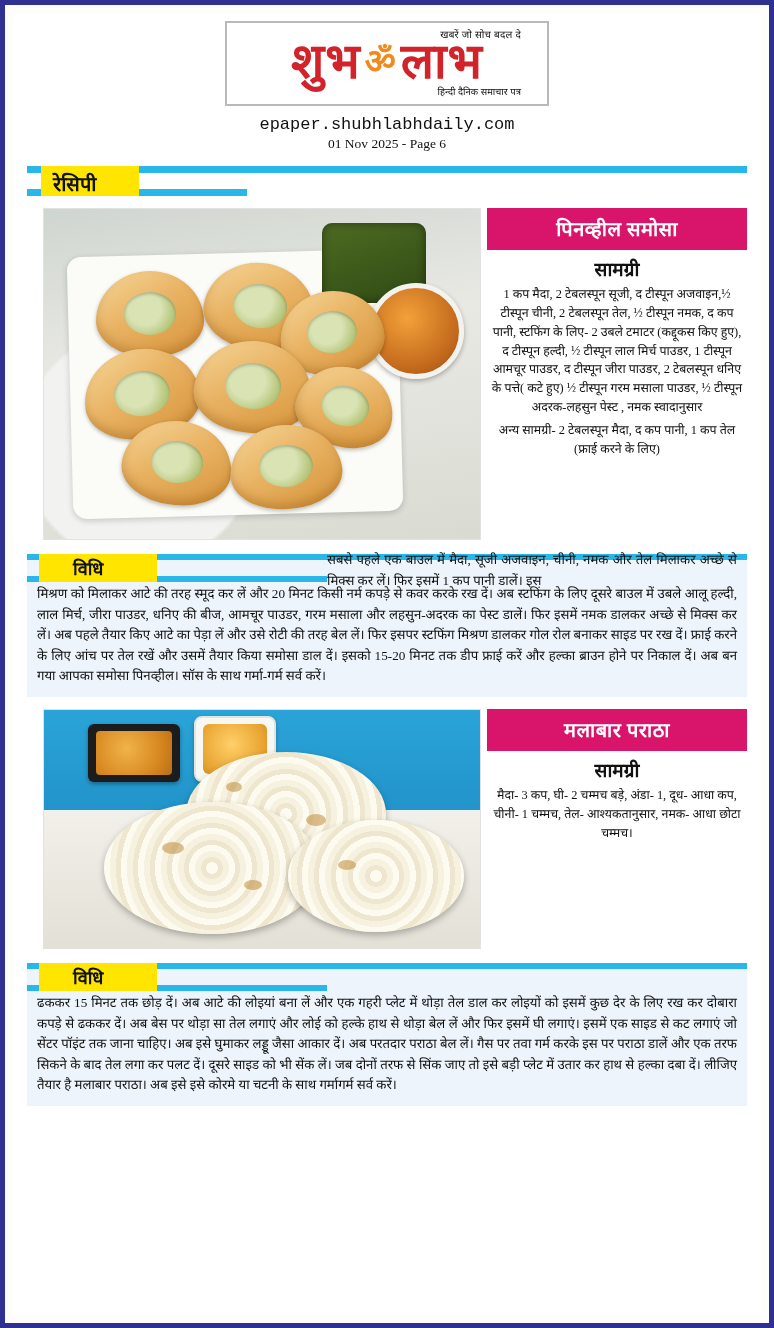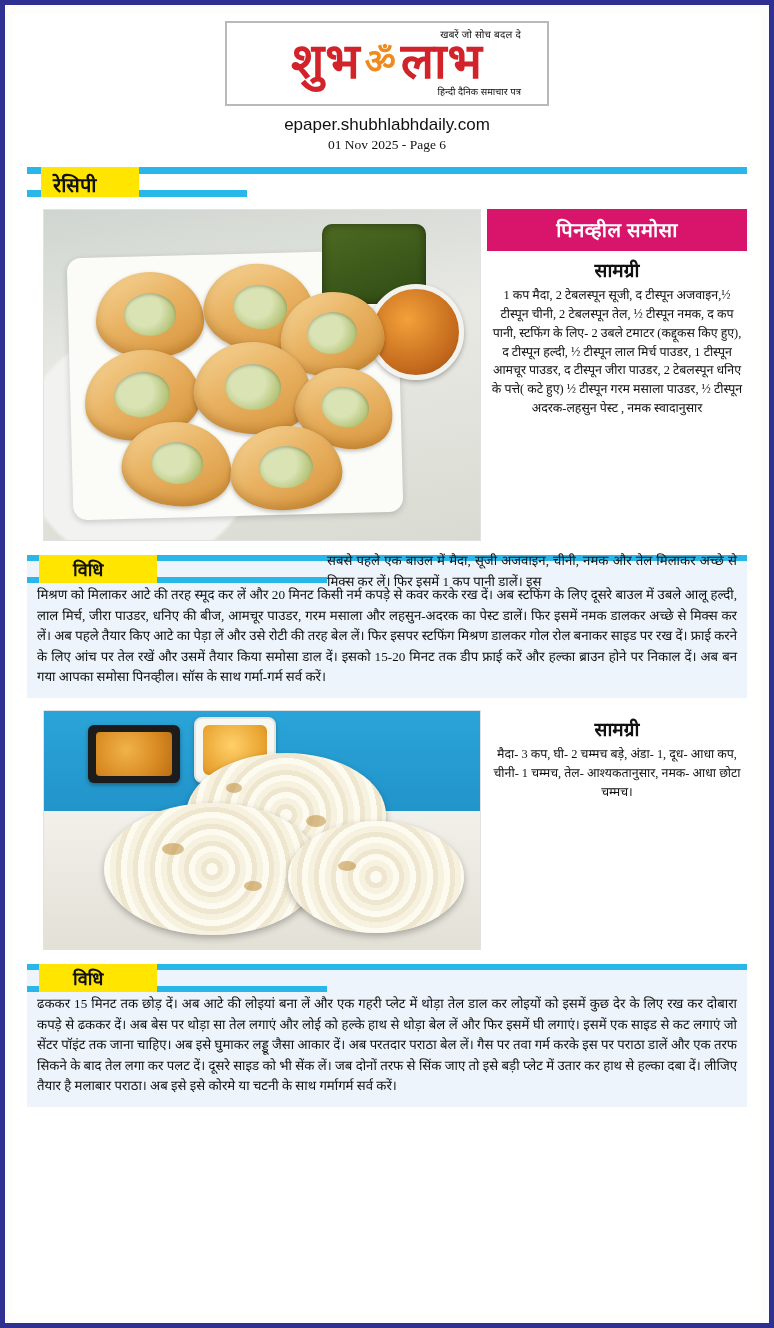--- a/index.html
+++ b/index.html
@@ -64,21 +64,21 @@
   .logo-sub{
     font-size:9.5px;
     color:#111;
     text-align:right;
     margin-top:-2px;
   }
   .epaper-url{
     margin-top:9px;
     font-size:17px;
     color:#111;
-    font-family:Liberation Sans, sans-serif;
+    font-family:Liberation Mono, monospace;
   }
   .epaper-date{
     margin-top:2px;
     font-size:13.5px;
     color:#111;
     font-family:Liberation Serif, serif;
   }
 
   
   .section-bar{
@@ -325,20 +325,21 @@
             </div>
           <div class="sam" style="left:186px;top:216px;width:112px;height:84px;transform:rotate(-4deg);">
               <div class="fill"></div>
             </div>
         </div>
 
         <div class="ing-col">
           <div class="recipe-title">पिनव्हील समोसा</div>
           <div class="ing-head">सामग्री</div>
           <div class="ing-body">1 कप मैदा, 2 टेबलस्पून सूजी, द टीस्पून अजवाइन,½ टीस्पून चीनी, 2 टेबलस्पून तेल, ½ टीस्पून नमक, द कप पानी, स्टफिंग के लिए- 2 उबले टमाटर (कद्दूकस किए हुए), द टीस्पून हल्दी, ½ टीस्पून लाल मिर्च पाउडर, 1 टीस्पून आमचूर पाउडर, द टीस्पून जीरा पाउडर, 2 टेबलस्पून धनिए के पत्ते( कटे हुए) ½ टीस्पून गरम मसाला पाउडर, ½ टीस्पून अदरक-लहसुन पेस्ट , नमक स्वादानुसार</div>
+          <div class="ing-body" style="margin-top:4px;">अन्य सामग्री- 2 टेबलस्पून मैदा, द कप पानी, 1 कप तेल (फ्राई करने के लिए)</div>
         </div>
       </div>
     </div>
 
     <div class="method">
       <div class="method-head">
         <div class="cyanbar"></div>
         <div class="cyanbar2"></div>
         <div class="ybox"></div>
         <div class="ylabel">विधि</div>
@@ -365,20 +366,21 @@
           <div class="par" style="left:60px;top:92px;width:216px;height:132px;">
             <div class="spot" style="left:58px;top:40px;width:22px;height:12px;"></div>
             <div class="spot" style="left:140px;top:78px;width:18px;height:10px;"></div>
           </div>
           <div class="par" style="left:244px;top:110px;width:176px;height:112px;">
             <div class="spot" style="left:50px;top:40px;width:18px;height:10px;"></div>
           </div>
         </div>
 
         <div class="ing-col">
+          <div class="recipe-title">मलाबार पराठा</div>
           <div class="ing-head">सामग्री</div>
           <div class="ing-body">मैदा- 3 कप, घी- 2 चम्मच बड़े, अंडा- 1, दूध- आधा कप, चीनी- 1 चम्मच, तेल- आश्यकतानुसार, नमक- आधा छोटा चम्मच।</div>
         </div>
       </div>
     </div>
 
     <div class="method">
       <div class="method-head">
         <div class="cyanbar"></div>
         <div class="cyanbar2"></div>

